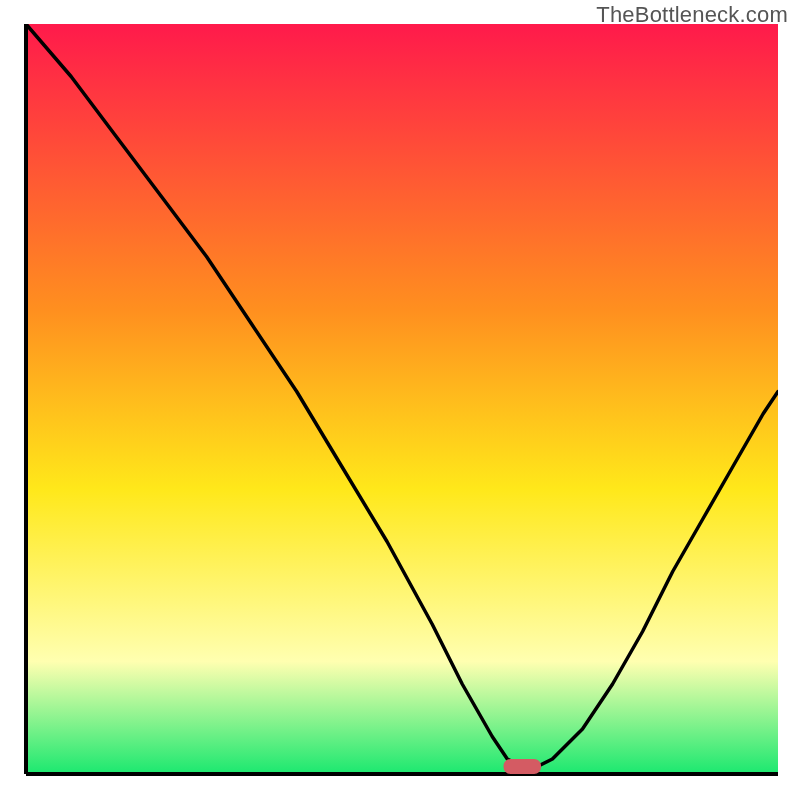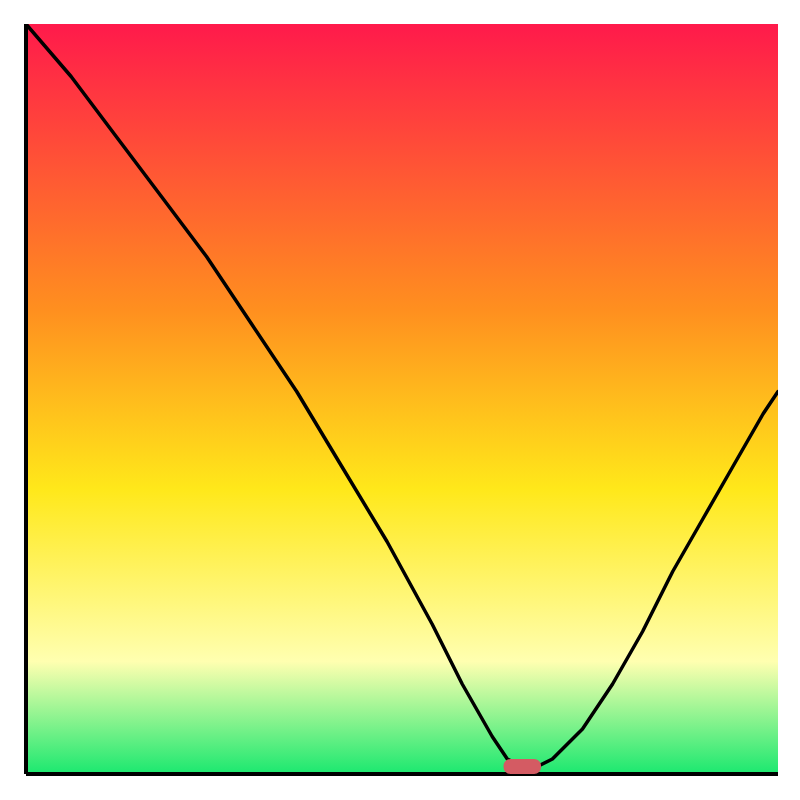--- a/index.html
+++ b/index.html
@@ -37,20 +37,21 @@
   .plot-area svg {
     position: absolute;
     left: 0;
     top: 0;
   }
 </style>
 </head>
 <body>
 
 <div class="container">
+  <div class="watermark">TheBottleneck.com</div>
 
   <div class="plot-area">
     <svg width="756" height="754" viewBox="0 0 756 754" preserveAspectRatio="none">
       <defs>
         <linearGradient id="bg-grad" x1="0" y1="0" x2="0" y2="1">
           <stop id="g0" offset="0%" stop-color="#ff1a4b"></stop>
           <stop id="g1" offset="38%" stop-color="#ff8f1f"></stop>
           <stop id="g2" offset="62%" stop-color="#ffe81a"></stop>
           <stop id="g3" offset="85%" stop-color="#ffffb0"></stop>
           <stop id="g4" offset="100%" stop-color="#1be86f"></stop>

